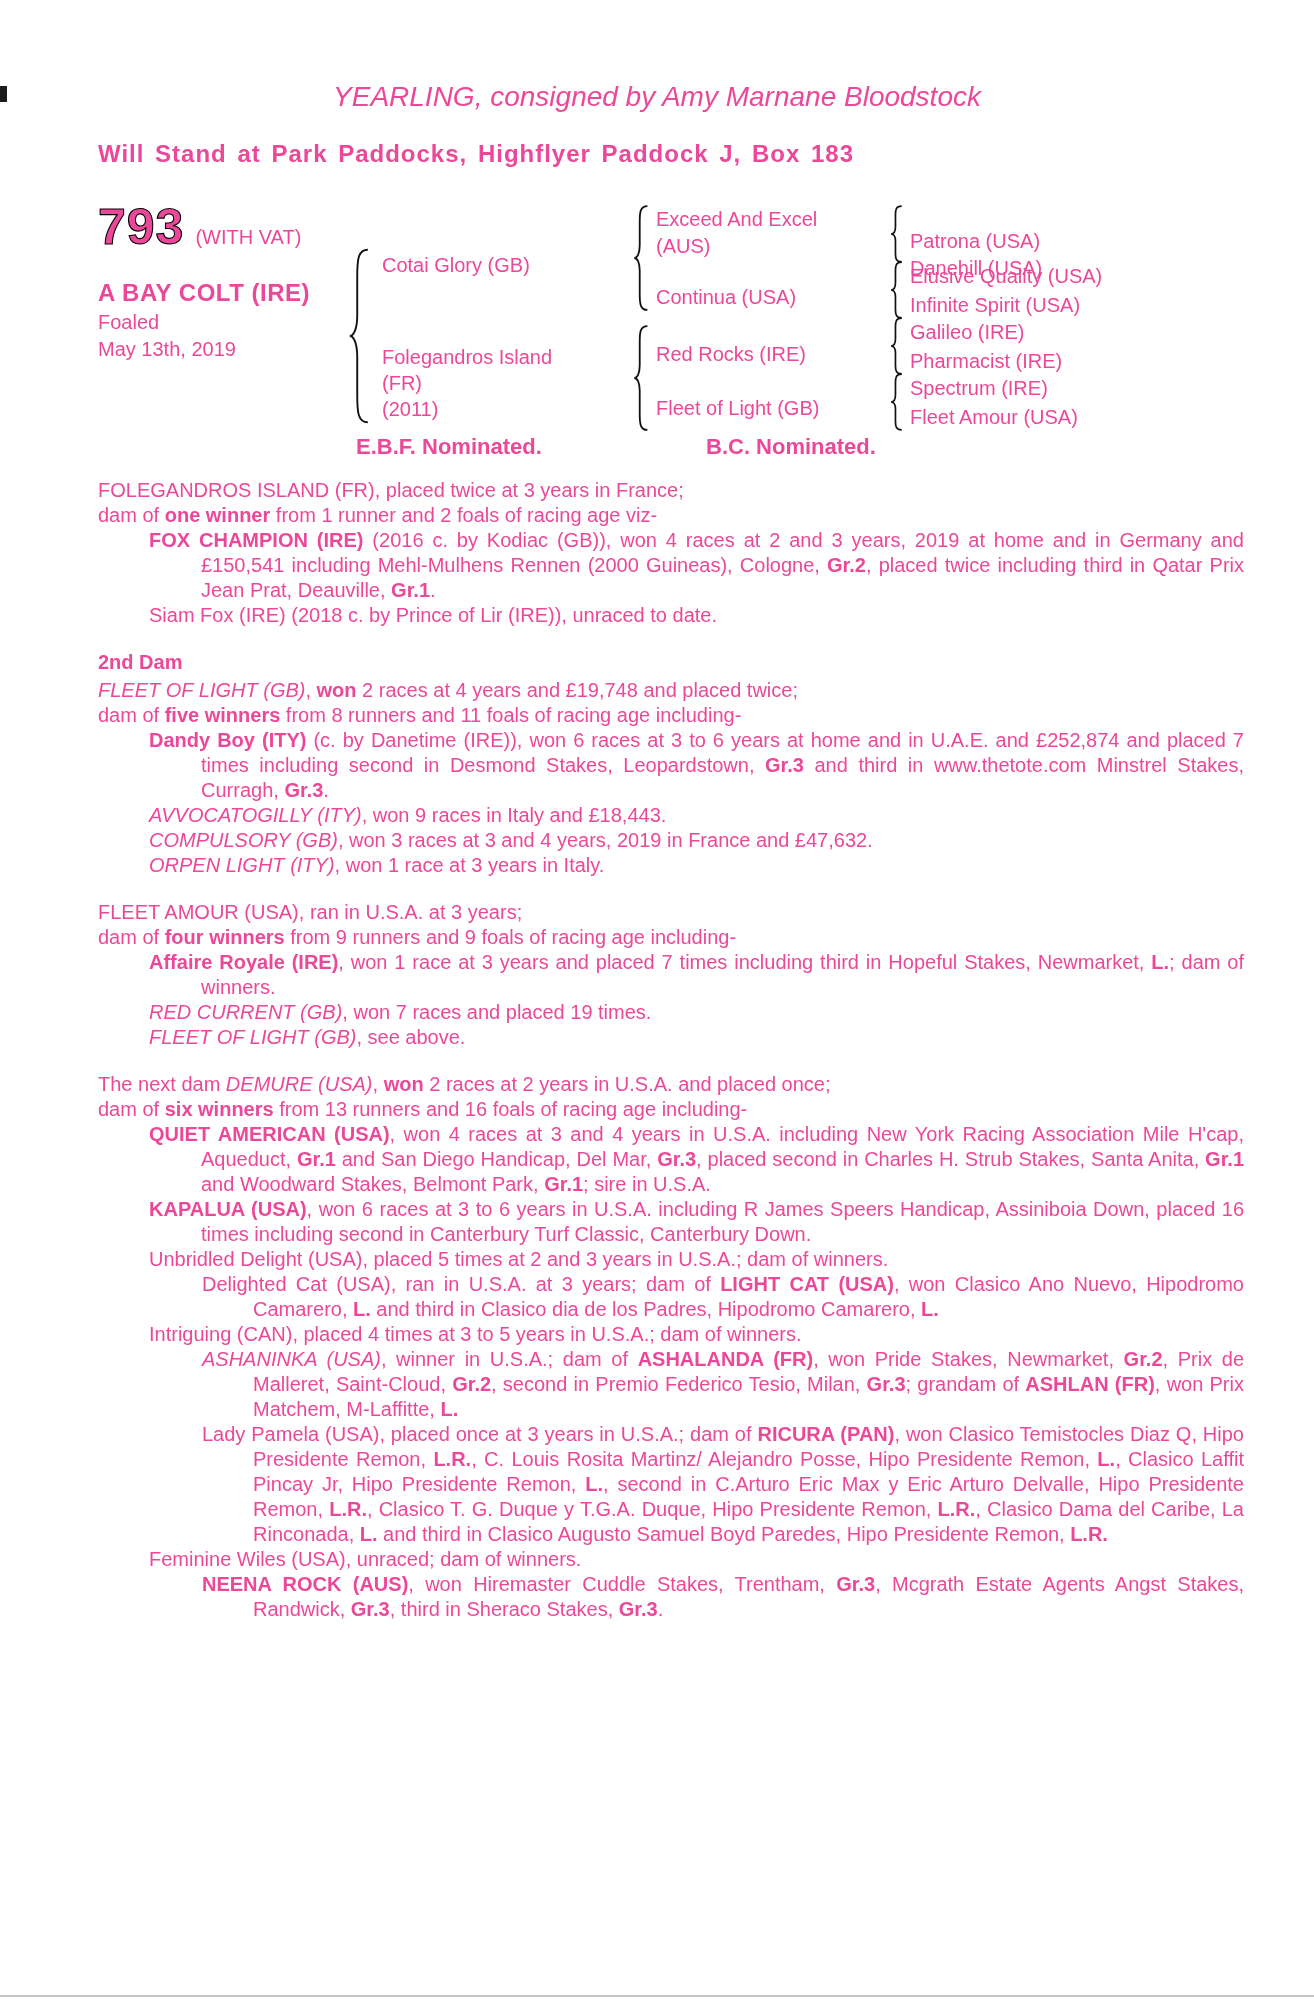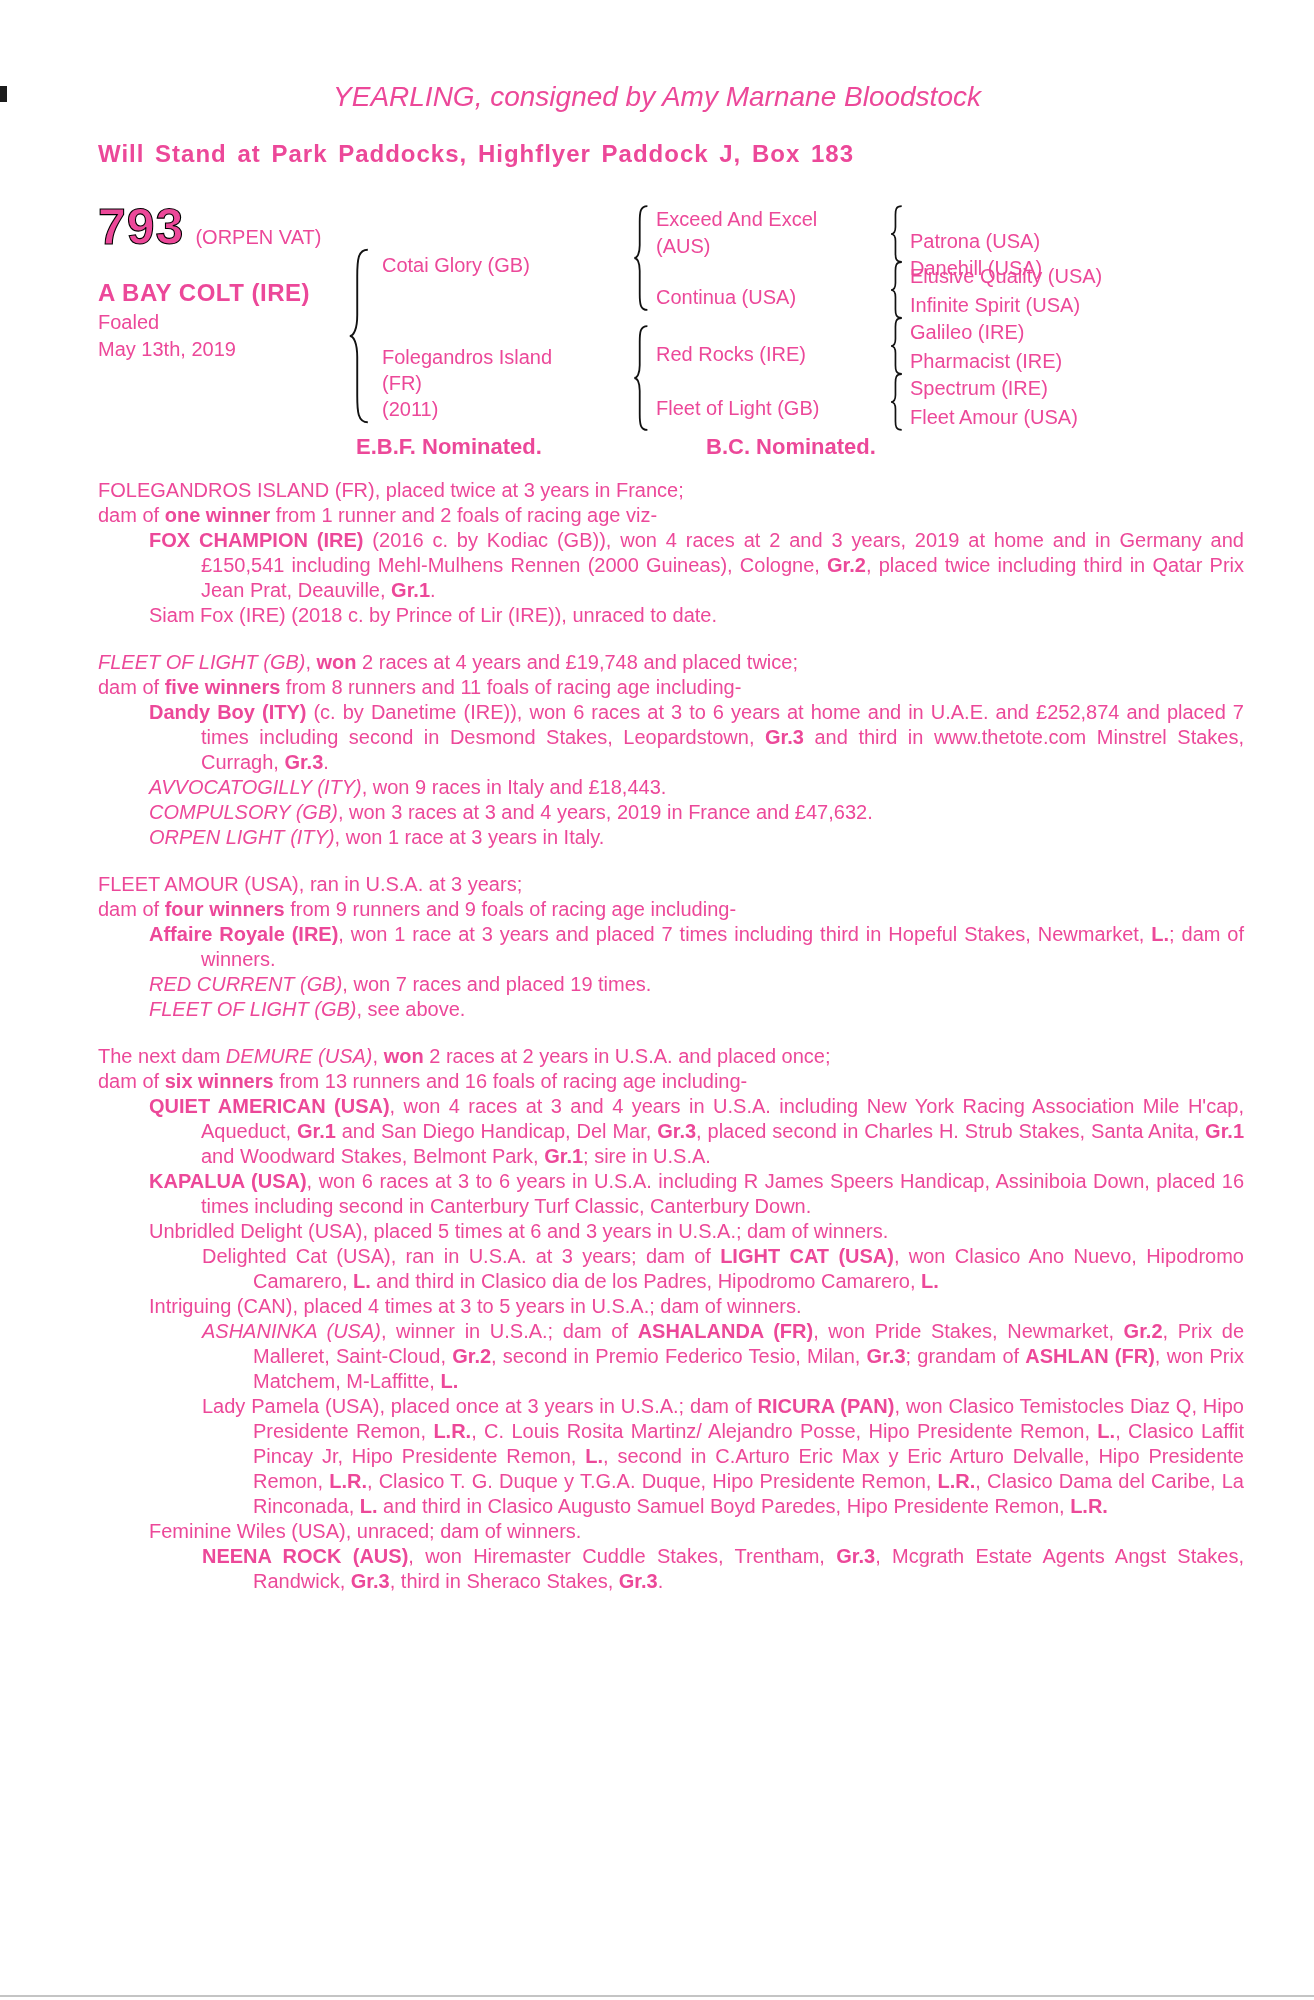--- a/index.html
+++ b/index.html
@@ -85,21 +85,21 @@
 
   <div class="scan-mark"></div>
   <div class="scan-bottom-line"></div>
 
   <div class="consignor-line">YEARLING, consigned by Amy Marnane Bloodstock</div>
   <div class="stand-line">Will Stand at Park Paddocks, Highflyer Paddock J, Box 183</div>
 
   <section>
     <div class="lot-row">
       <span class="lot-num">793</span>
-      <span class="vat">(ORPEN VAT)</span>
+      <span class="vat">(WITH VAT)</span>
     </div>
     <div class="horse-desc">A BAY COLT (IRE)</div>
     <div class="foaled-label">Foaled</div>
     <div class="foaled-date">May 13th, 2019</div>
 
     <svg class="brace brace-main" viewBox="0 0 10 100" preserveAspectRatio="none">
         <path d="M9 1 C4.5 1 4.2 7 4.2 16 L4.2 38 C4.2 46 2.6 50 0.8 50 C2.6 50 4.2 54 4.2 62 L4.2 84 C4.2 93 4.5 99 9 99" fill="none" stroke="#121212" stroke-width="1.9" vector-effect="non-scaling-stroke"></path>
       </svg>
     <svg class="brace brace-sire-gp" viewBox="0 0 10 100" preserveAspectRatio="none">
         <path d="M9 1 C4.5 1 4.2 7 4.2 16 L4.2 38 C4.2 46 2.6 50 0.8 50 C2.6 50 4.2 54 4.2 62 L4.2 84 C4.2 93 4.5 99 9 99" fill="none" stroke="#121212" stroke-width="1.8" vector-effect="non-scaling-stroke"></path>
@@ -143,40 +143,41 @@
   </section>
 
   <section class="body-text" id="sections">
       <div class="section">
         <div class="para ind0"><span class="">FOLEGANDROS ISLAND (FR), placed twice at 3 years in France;</span></div>
         <div class="para ind0"><span class="">dam of </span><span class="seg-b ">one winner</span><span class=""> from 1 runner and 2 foals of racing age viz-</span></div>
         <div class="para ind1"><span class="seg-b ">FOX CHAMPION (IRE)</span><span class=""> (2016 c. by Kodiac (GB)), won 4 races at 2 and 3 years, 2019 at home and in Germany and £150,541 including Mehl-Mulhens Rennen (2000 Guineas), Cologne, </span><span class="seg-b ">Gr.2</span><span class="">, placed twice including third in Qatar Prix Jean Prat, Deauville, </span><span class="seg-b ">Gr.1</span><span class="">.</span></div>
         <div class="para ind1"><span class="">Siam Fox (IRE) (2018 c. by Prince of Lir (IRE)), unraced to date.</span></div>
       </div>
       <div class="section">
+        <div class="sec-heading">2nd Dam</div>
         <div class="para ind0"><span class="seg-i">FLEET OF LIGHT (GB)</span><span class="">, </span><span class="seg-b ">won</span><span class=""> 2 races at 4 years and £19,748 and placed twice;</span></div>
         <div class="para ind0"><span class="">dam of </span><span class="seg-b ">five winners</span><span class=""> from 8 runners and 11 foals of racing age including-</span></div>
         <div class="para ind1"><span class="seg-b ">Dandy Boy (ITY)</span><span class=""> (c. by Danetime (IRE)), won 6 races at 3 to 6 years at home and in U.A.E. and £252,874 and placed 7 times including second in Desmond Stakes, Leopardstown, </span><span class="seg-b ">Gr.3</span><span class=""> and third in www.thetote.com Minstrel Stakes, Curragh, </span><span class="seg-b ">Gr.3</span><span class="">.</span></div>
         <div class="para ind1"><span class="seg-i">AVVOCATOGILLY (ITY)</span><span class="">, won 9 races in Italy and £18,443.</span></div>
         <div class="para ind1"><span class="seg-i">COMPULSORY (GB)</span><span class="">, won 3 races at 3 and 4 years, 2019 in France and £47,632.</span></div>
         <div class="para ind1"><span class="seg-i">ORPEN LIGHT (ITY)</span><span class="">, won 1 race at 3 years in Italy.</span></div>
       </div>
       <div class="section">
         <div class="para ind0"><span class="">FLEET AMOUR (USA), ran in U.S.A. at 3 years;</span></div>
         <div class="para ind0"><span class="">dam of </span><span class="seg-b ">four winners</span><span class=""> from 9 runners and 9 foals of racing age including-</span></div>
         <div class="para ind1"><span class="seg-b ">Affaire Royale (IRE)</span><span class="">, won 1 race at 3 years and placed 7 times including third in Hopeful Stakes, Newmarket, </span><span class="seg-b ">L.</span><span class="">; dam of winners.</span></div>
         <div class="para ind1"><span class="seg-i">RED CURRENT (GB)</span><span class="">, won 7 races and placed 19 times.</span></div>
         <div class="para ind1"><span class="seg-i">FLEET OF LIGHT (GB)</span><span class="">, see above.</span></div>
       </div>
       <div class="section">
         <div class="para ind0"><span class="">The next dam </span><span class="seg-i">DEMURE (USA)</span><span class="">, </span><span class="seg-b ">won</span><span class=""> 2 races at 2 years in U.S.A. and placed once;</span></div>
         <div class="para ind0"><span class="">dam of </span><span class="seg-b ">six winners</span><span class=""> from 13 runners and 16 foals of racing age including-</span></div>
         <div class="para ind1"><span class="seg-b ">QUIET AMERICAN (USA)</span><span class="">, won 4 races at 3 and 4 years in U.S.A. including New York Racing Association Mile H'cap, Aqueduct, </span><span class="seg-b ">Gr.1</span><span class=""> and San Diego Handicap, Del Mar, </span><span class="seg-b ">Gr.3</span><span class="">, placed second in Charles H. Strub Stakes, Santa Anita, </span><span class="seg-b ">Gr.1</span><span class=""> and Woodward Stakes, Belmont Park, </span><span class="seg-b ">Gr.1</span><span class="">; sire in U.S.A.</span></div>
         <div class="para ind1"><span class="seg-b ">KAPALUA (USA)</span><span class="">, won 6 races at 3 to 6 years in U.S.A. including R James Speers Handicap, Assiniboia Down, placed 16 times including second in Canterbury Turf Classic, Canterbury Down.</span></div>
-        <div class="para ind1"><span class="">Unbridled Delight (USA), placed 5 times at 6 and 3 years in U.S.A.; dam of winners.</span></div>
+        <div class="para ind1"><span class="">Unbridled Delight (USA), placed 5 times at 2 and 3 years in U.S.A.; dam of winners.</span></div>
         <div class="para ind2"><span class="">Delighted Cat (USA), ran in U.S.A. at 3 years; dam of </span><span class="seg-b ">LIGHT CAT (USA)</span><span class="">, won Clasico Ano Nuevo, Hipodromo Camarero, </span><span class="seg-b ">L.</span><span class=""> and third in Clasico dia de los Padres, Hipodromo Camarero, </span><span class="seg-b ">L.</span></div>
         <div class="para ind1"><span class="">Intriguing (CAN), placed 4 times at 3 to 5 years in U.S.A.; dam of winners.</span></div>
         <div class="para ind2"><span class="seg-i">ASHANINKA (USA)</span><span class="">, winner in U.S.A.; dam of </span><span class="seg-b ">ASHALANDA (FR)</span><span class="">, won Pride Stakes, Newmarket, </span><span class="seg-b ">Gr.2</span><span class="">, Prix de Malleret, Saint-Cloud, </span><span class="seg-b ">Gr.2</span><span class="">, second in Premio Federico Tesio, Milan, </span><span class="seg-b ">Gr.3</span><span class="">; grandam of </span><span class="seg-b ">ASHLAN (FR)</span><span class="">, won Prix Matchem, M-Laffitte, </span><span class="seg-b ">L.</span></div>
         <div class="para ind2"><span class="">Lady Pamela (USA), placed once at 3 years in U.S.A.; dam of </span><span class="seg-b ">RICURA (PAN)</span><span class="">, won Clasico Temistocles Diaz Q, Hipo Presidente Remon, </span><span class="seg-b ">L.R.</span><span class="">, C. Louis Rosita Martinz/ Alejandro Posse, Hipo Presidente Remon, </span><span class="seg-b ">L.</span><span class="">, Clasico Laffit Pincay Jr, Hipo Presidente Remon, </span><span class="seg-b ">L.</span><span class="">, second in C.Arturo Eric Max y Eric Arturo Delvalle, Hipo Presidente Remon, </span><span class="seg-b ">L.R.</span><span class="">, Clasico T. G. Duque y T.G.A. Duque, Hipo Presidente Remon, </span><span class="seg-b ">L.R.</span><span class="">, Clasico Dama del Caribe, La Rinconada, </span><span class="seg-b ">L.</span><span class=""> and third in Clasico Augusto Samuel Boyd Paredes, Hipo Presidente Remon, </span><span class="seg-b ">L.R.</span></div>
         <div class="para ind1"><span class="">Feminine Wiles (USA), unraced; dam of winners.</span></div>
         <div class="para ind2"><span class="seg-b ">NEENA ROCK (AUS)</span><span class="">, won Hiremaster Cuddle Stakes, Trentham, </span><span class="seg-b ">Gr.3</span><span class="">, Mcgrath Estate Agents Angst Stakes, Randwick, </span><span class="seg-b ">Gr.3</span><span class="">, third in Sheraco Stakes, </span><span class="seg-b ">Gr.3</span><span class="">.</span></div>
       </div>
     </section>
 
 </div>

